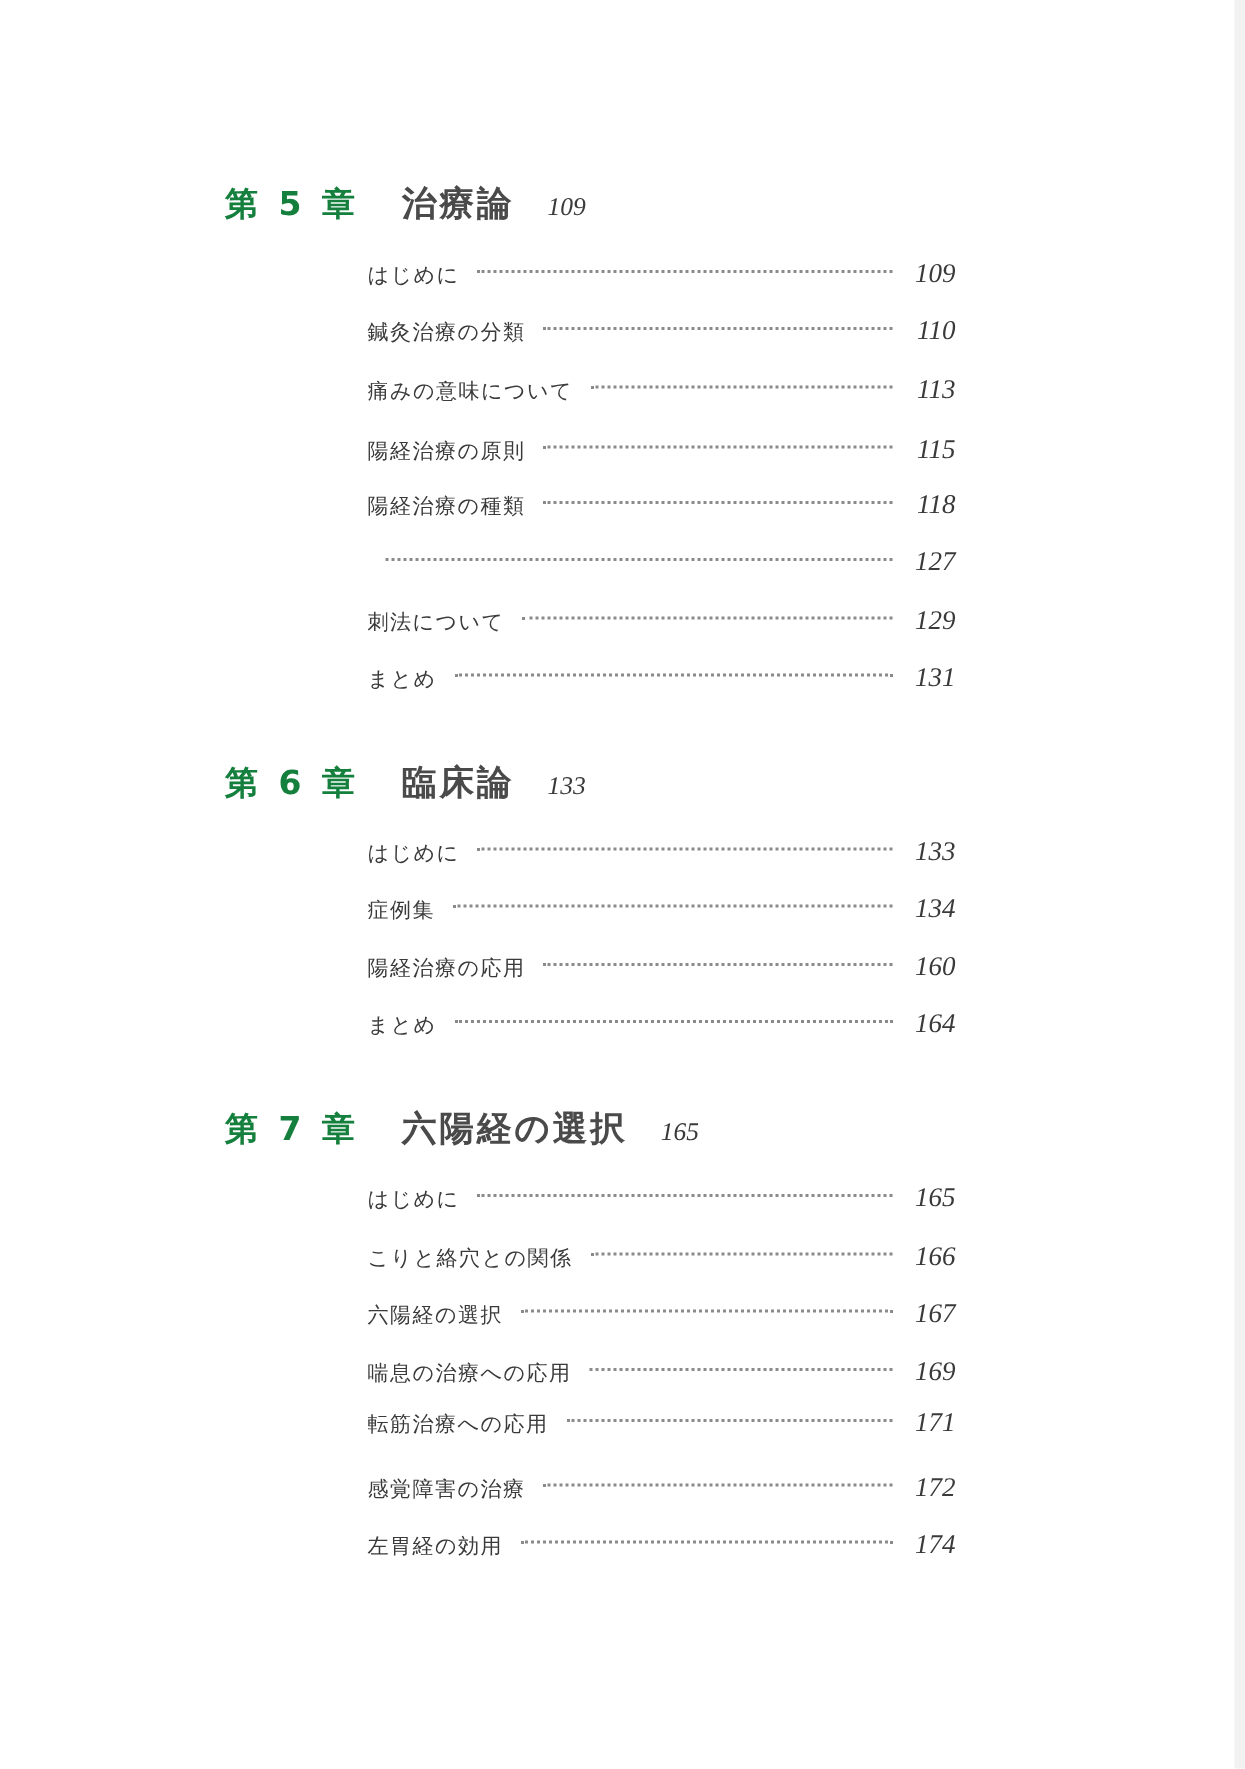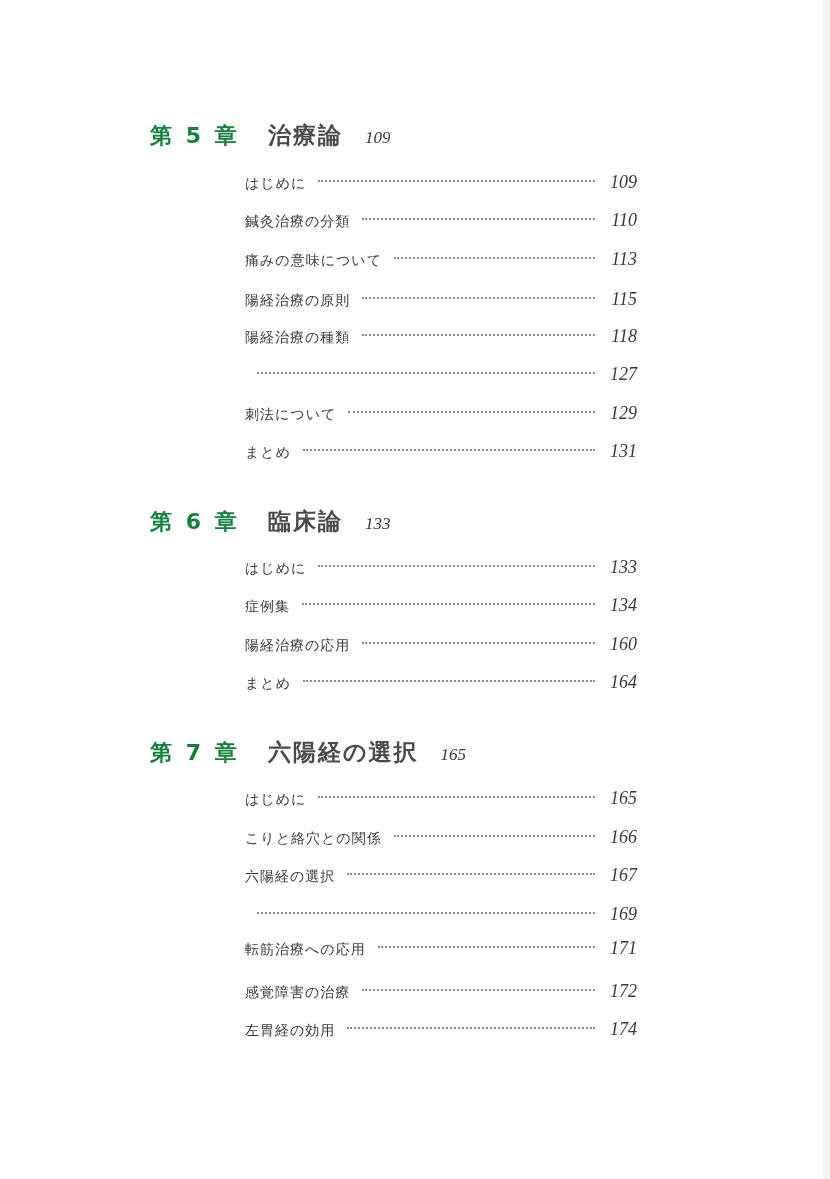--- a/index.html
+++ b/index.html
@@ -131,20 +131,21 @@
     <span class="entry-label">こりと絡穴との関係</span>
     <span class="leader"></span>
     <span class="entry-page">166</span>
   </div>
 <div class="entry" style="top:865px">
     <span class="entry-label">六陽経の選択</span>
     <span class="leader"></span>
     <span class="entry-page">167</span>
   </div>
 <div class="entry" style="top:904px">
+    <span class="entry-label">喘息の治療への応用</span>
     <span class="leader"></span>
     <span class="entry-page">169</span>
   </div>
 <div class="entry" style="top:938px">
     <span class="entry-label">転筋治療への応用</span>
     <span class="leader"></span>
     <span class="entry-page">171</span>
   </div>
 <div class="entry" style="top:981px">
     <span class="entry-label">感覚障害の治療</span>

